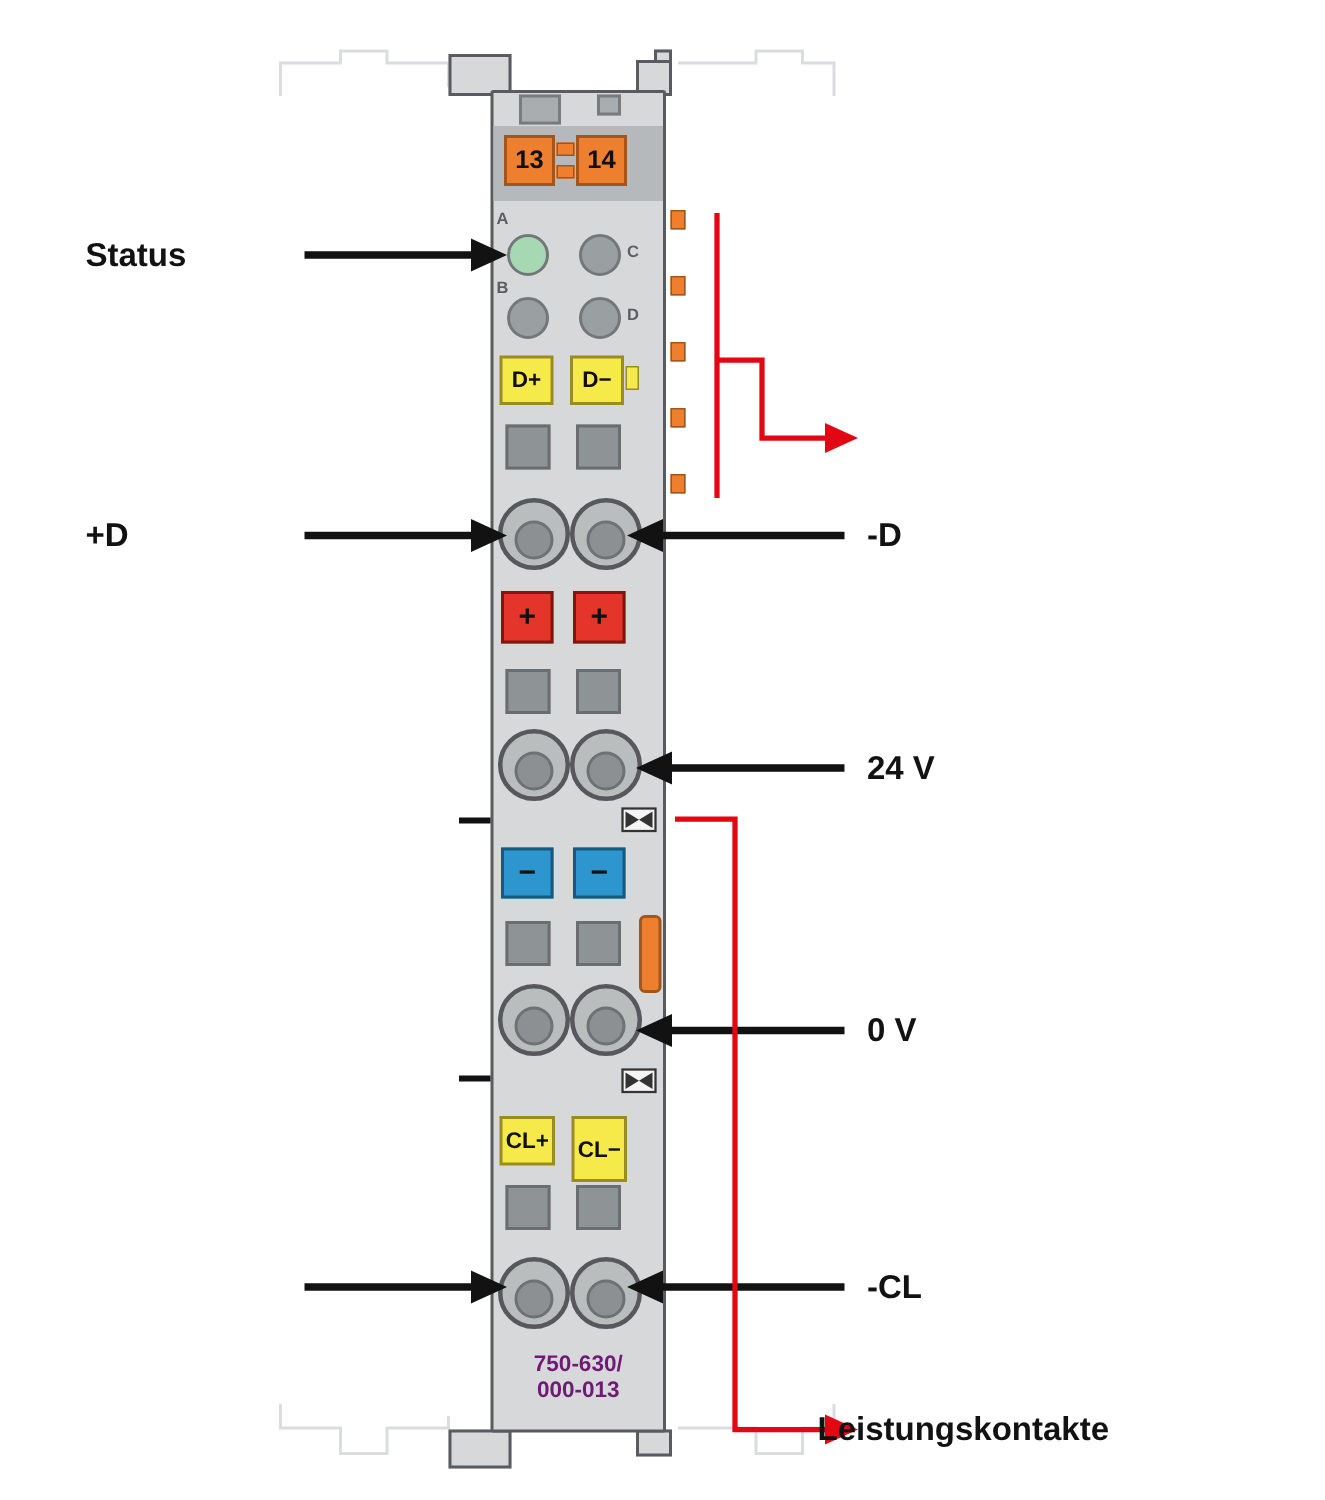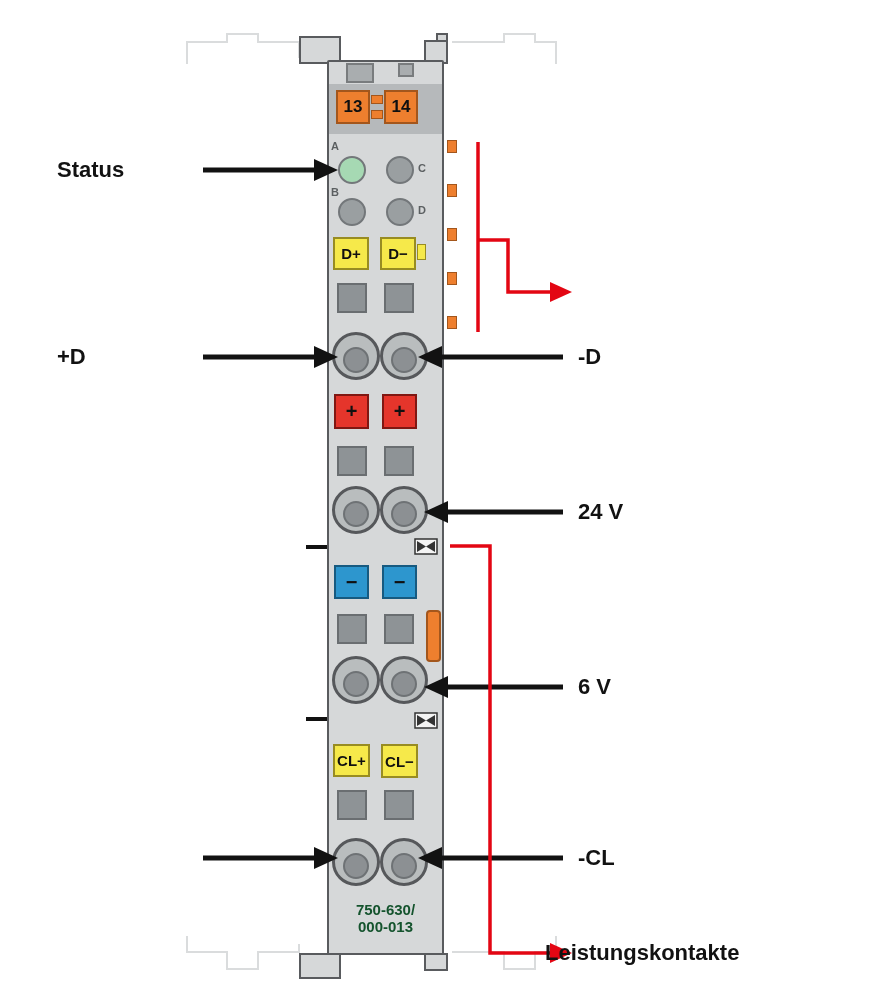--- a/index.html
+++ b/index.html
@@ -34,21 +34,21 @@
                         border-radius:50%; background:#8c9093; border:2px solid #6e7275; }
 
   .nub { position:absolute; width:10px; height:13px; background:var(--orange,#ee7f2e); border:1px solid #a3561c; }
   .mini-orange { position:absolute; background:var(--orange,#ee7f2e); border:1px solid #a3561c; }
   .mini-yellow { position:absolute; background:var(--yellow,#f6e94a); border:1px solid #988c22; }
   .latch { position:absolute; left:426px; top:610px; width:15px; height:52px;
            background:var(--orange,#ee7f2e); border:2px solid #a3561c; border-radius:4px; }
   .tick { position:absolute; left:306px; width:21px; height:4px; background:#111; }
 
   .partnum { position:absolute; left:329px; top:901px; width:113px; text-align:center;
-             font-size:15px; font-weight:bold; color:#14532d; line-height:17px; }
+             font-size:15px; font-weight:bold; color:#701a75; line-height:17px; }
 
   svg.layer { position:absolute; left:0; top:0; pointer-events:none; }
   .ghost { fill:none; stroke:#dadcdd; stroke-width:2; }
   .black-line { stroke:#121212; stroke-width:5; }
   .black-head { fill:#121212; }
   .red-line { fill:none; stroke:var(--callout-red,#e30613); stroke-width:3.5; }
   .red-head { fill:var(--callout-red,#e30613); }
   .bowtie-box { fill:#f4f4f4; stroke:#333; stroke-width:1.5; }
   .bowtie-tri { fill:#333; }
 </style>
@@ -127,21 +127,21 @@
   <div class="latch"></div>
 
   <div class="term-circle" style="left:332px; top:656px;">
       <div class="inner"></div>
     </div>
   <div class="term-circle" style="left:380px; top:656px;">
       <div class="inner"></div>
     </div>
 
   <div class="sq yellow-sq" style="left:333px; top:744px; width:37px; height:33px;">CL+</div>
-  <div class="sq yellow-sq" style="left:381px; top:744px; width:37px; height:34px;">CL−</div>
+  <div class="sq yellow-sq" style="left:381px; top:744px; width:37px; height:44px;">CL−</div>
 
   <div class="sq gray-sq" style="left:337px; top:790px; width:30px; height:30px;"></div>
   <div class="sq gray-sq" style="left:384px; top:790px; width:30px; height:30px;"></div>
 
   <div class="term-circle" style="left:332px; top:838px;">
       <div class="inner"></div>
     </div>
   <div class="term-circle" style="left:380px; top:838px;">
       <div class="inner"></div>
     </div>
@@ -208,17 +208,17 @@
       <rect class="bowtie-box" x="415" y="713" width="22" height="15"></rect>
       <polygon class="bowtie-tri" points="417,715 417,726 426,720.5"></polygon>
       <polygon class="bowtie-tri" points="435,715 435,726 426,720.5"></polygon>
     </g>
   </svg>
 
   <div class="callout right-align" style="left:57px; top:157px; width:140px;">Status</div>
   <div class="callout right-align" style="left:57px; top:344px; width:140px;">+D</div>
   <div class="callout" style="left:578px; top:344px;">-D</div>
   <div class="callout" style="left:578px; top:499px;">24 V</div>
-  <div class="callout" style="left:578px; top:674px;">6 V</div>
+  <div class="callout" style="left:578px; top:674px;">0 V</div>
   <div class="callout" style="left:578px; top:845px;">-CL</div>
   <div class="callout" style="left:545px; top:940px;">Leistungskontakte</div>
 
 </div>
 
 </body></html>

